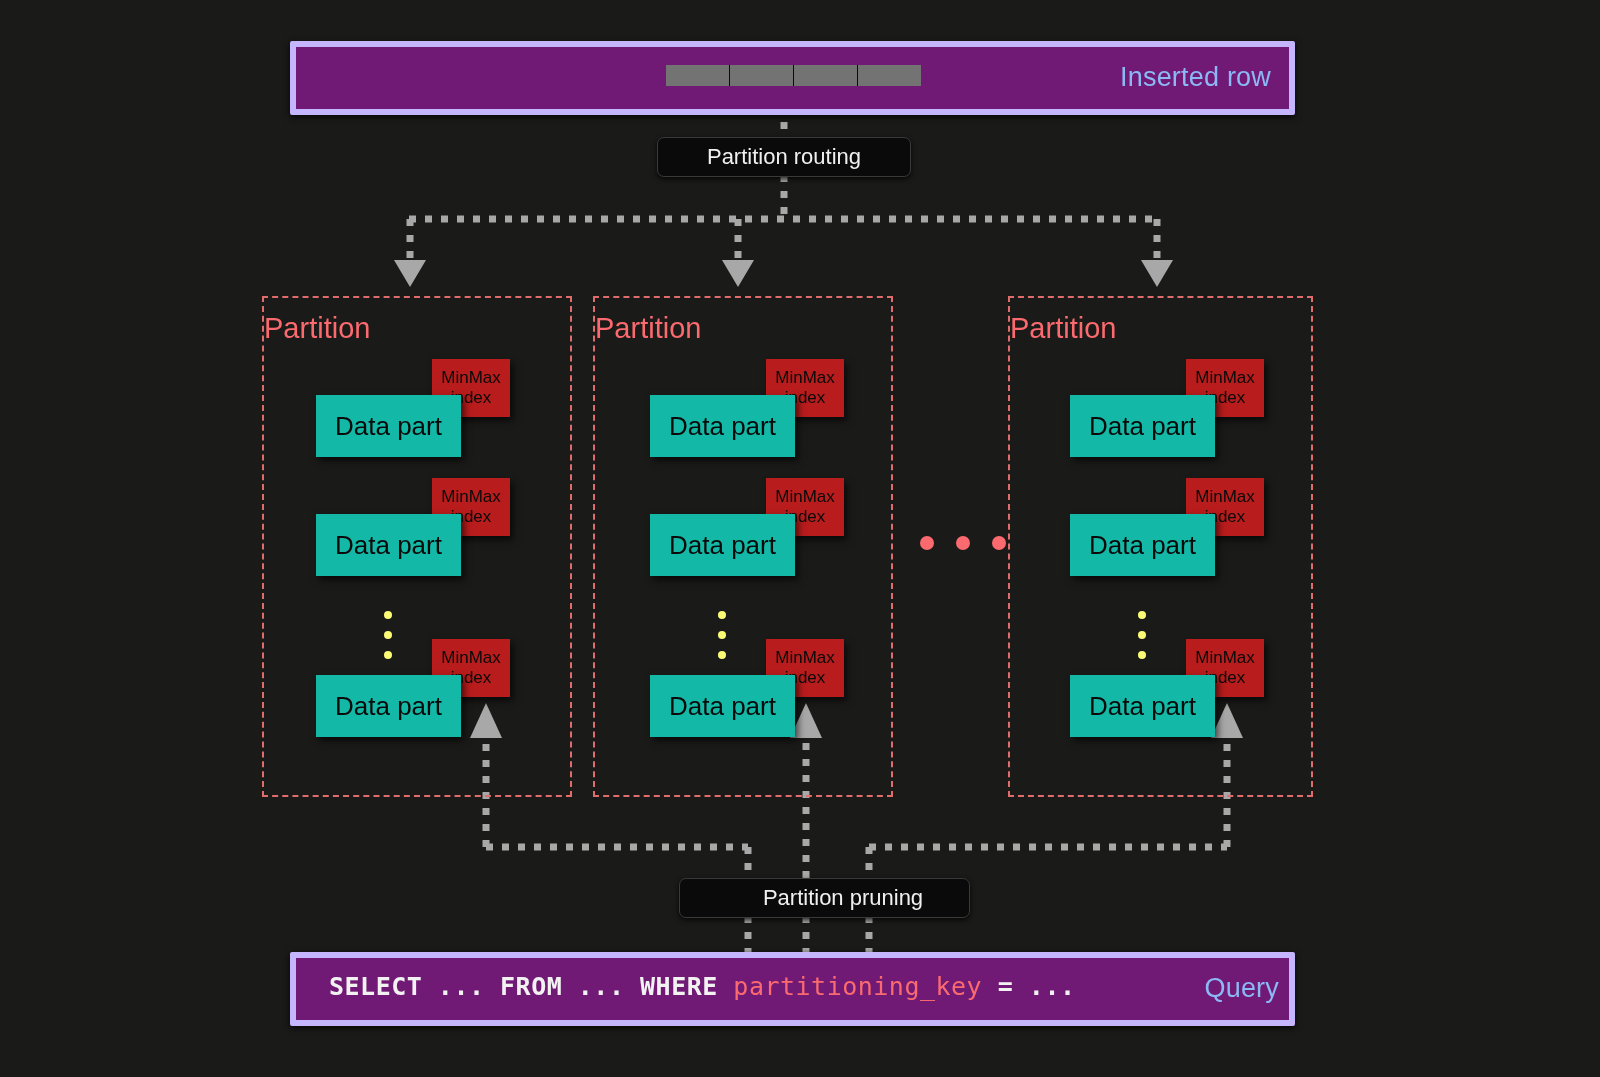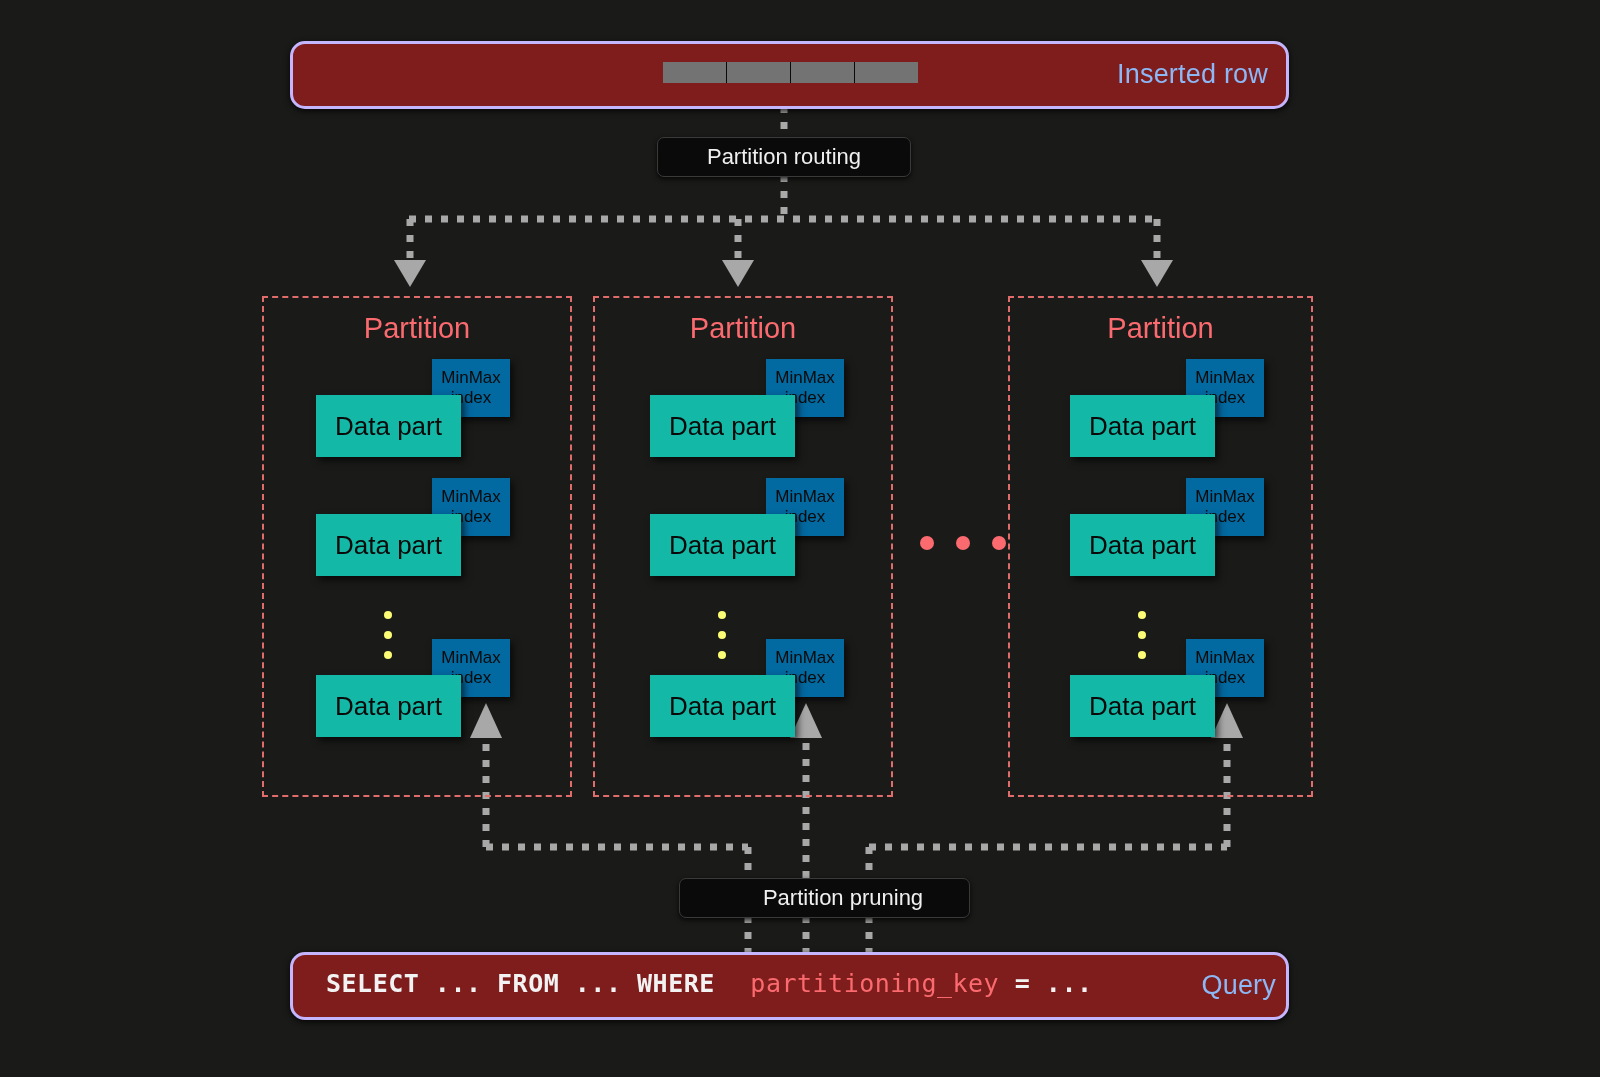--- a/index.html
+++ b/index.html
@@ -8,23 +8,23 @@
     width:1600px;height:1077px;
     background:#1a1a19;
     font-family:"Liberation Sans", sans-serif;
     overflow:hidden;
   }
   #stage{position:relative;width:1600px;height:1077px;}
 
   
   .darkbar{
     position:absolute;
-    background:#7f1d1d;
-    border:3px solid #c4b5fd;
-    border-radius:15px;
+    background:#701a75;
+    border:6px solid #c4b5fd;
+    border-radius:2px;
     box-shadow:0 2px 6px rgba(0,0,0,.8);
   }
   #inserted-row-bar{left:290px;top:41px;width:993px;height:62px;}
   #query-bar{left:290px;top:952px;width:993px;height:62px;}
 
   .bar-label{
     position:absolute;
     font-size:27px;
     color:#8cb8f6;
     letter-spacing:.2px;
@@ -47,21 +47,21 @@
   
   #query-text{
     position:absolute;left:33px;top:14px;
     font-family:"DejaVu Sans Mono","Liberation Mono",monospace;
     font-size:25px;
     color:#f2f2f2;
     white-space:pre;
     letter-spacing:.5px;
   }
   #query-text .k{color:#f2f2f2;font-weight:bold;}
-  #query-text .key{color:#fb6a6f;margin-left:20px;}
+  #query-text .key{color:#fb6a6f;}
 
   
   .pill{
     position:absolute;
     background:#0a0a0a;
     border:1px solid #3a3a3a;
     border-radius:7px;
     box-shadow:0 2px 5px rgba(0,0,0,.8);
     color:#f0f0f0;
     font-size:22px;
@@ -77,41 +77,40 @@
     top:296px;height:501px;
     border:2px dashed #e06c6c;
     box-sizing:border-box;
   }
   #partition-1{left:262px;width:310px;}
   #partition-2{left:593px;width:300px;}
   #partition-3{left:1008px;width:305px;}
 
   .partition-title{
     position:absolute;left:0;right:0;top:14px;
-    text-align:center;
     font-size:29px;
     color:#fb6a6f;
   }
 
   
   .part-group{position:absolute;}
   .data-part{
     position:absolute;left:0;top:36px;
     width:145px;height:62px;
     background:#14b8a6;
     color:#0a0a0a;
     font-size:26px;
     display:flex;align-items:center;justify-content:center;
     box-shadow:3px 4px 7px rgba(0,0,0,.65);
     z-index:3;
   }
   .minmax{
     position:absolute;left:116px;top:0;
     width:78px;height:58px;
-    background:#0369a1;
+    background:#b91c1c;
     color:#0a0a0a;
     font-size:17px;
     line-height:1.15;
     text-align:center;
     display:flex;align-items:center;justify-content:center;
     box-shadow:3px 4px 7px rgba(0,0,0,.65);
     z-index:2;
   }
 
   

